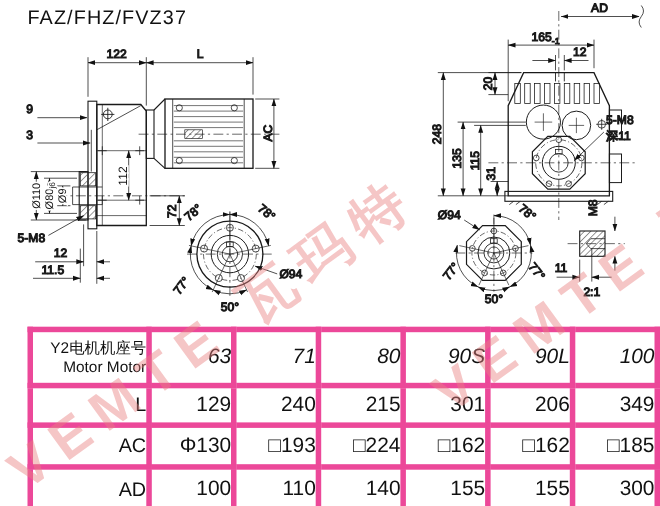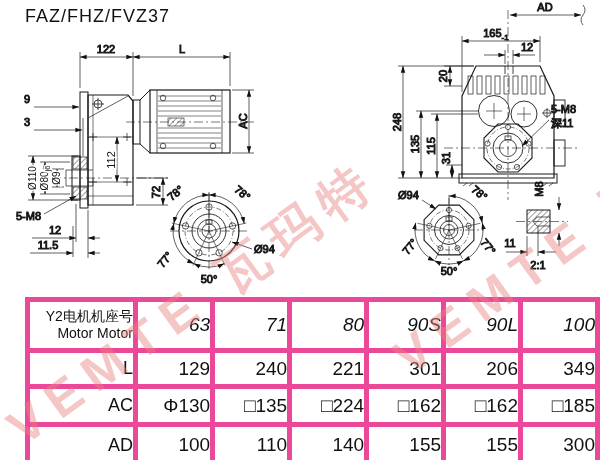--- a/index.html
+++ b/index.html
@@ -349,29 +349,29 @@
     <td class="ccol v">71</td>
     <td class="ccol v">80</td>
     <td class="ccol v">90S</td>
     <td class="ccol v">90L</td>
     <td class="ccol v">100</td>
   </tr>
   <tr>
     <td class="rlab" style="height:31px">L</td>
     <td class="v">129</td>
     <td class="v">240</td>
-    <td class="v">221</td>
+    <td class="v">215</td>
     <td class="v">301</td>
     <td class="v">206</td>
     <td class="v">349</td>
   </tr>
   <tr>
     <td class="rlab" style="height:33px">AC</td>
     <td class="v">Φ130</td>
-    <td class="v">□135</td>
+    <td class="v">□193</td>
     <td class="v">□224</td>
     <td class="v">□162</td>
     <td class="v">□162</td>
     <td class="v">□185</td>
   </tr>
   <tr>
     <td class="rlab" style="height:36px">AD</td>
     <td class="v">100</td>
     <td class="v">110</td>
     <td class="v">140</td>

